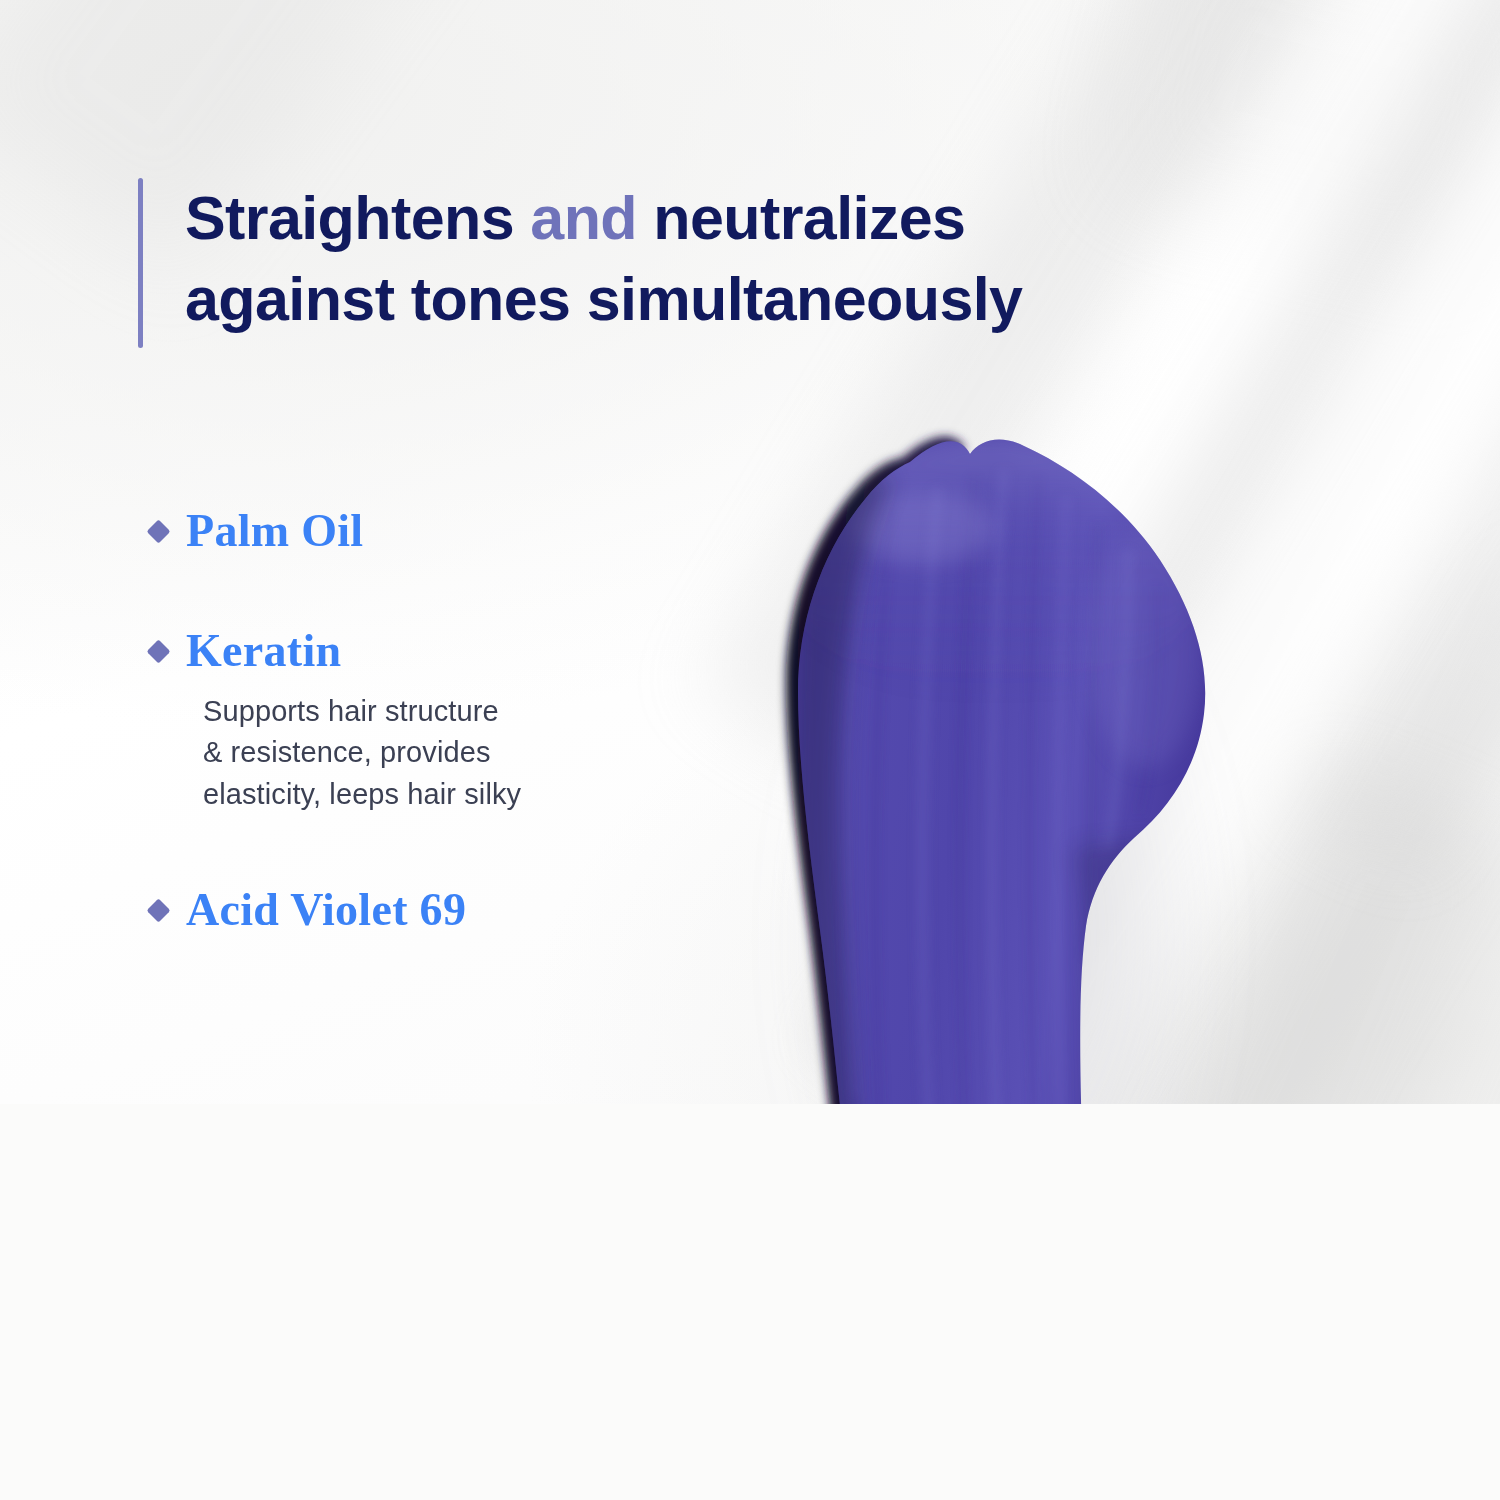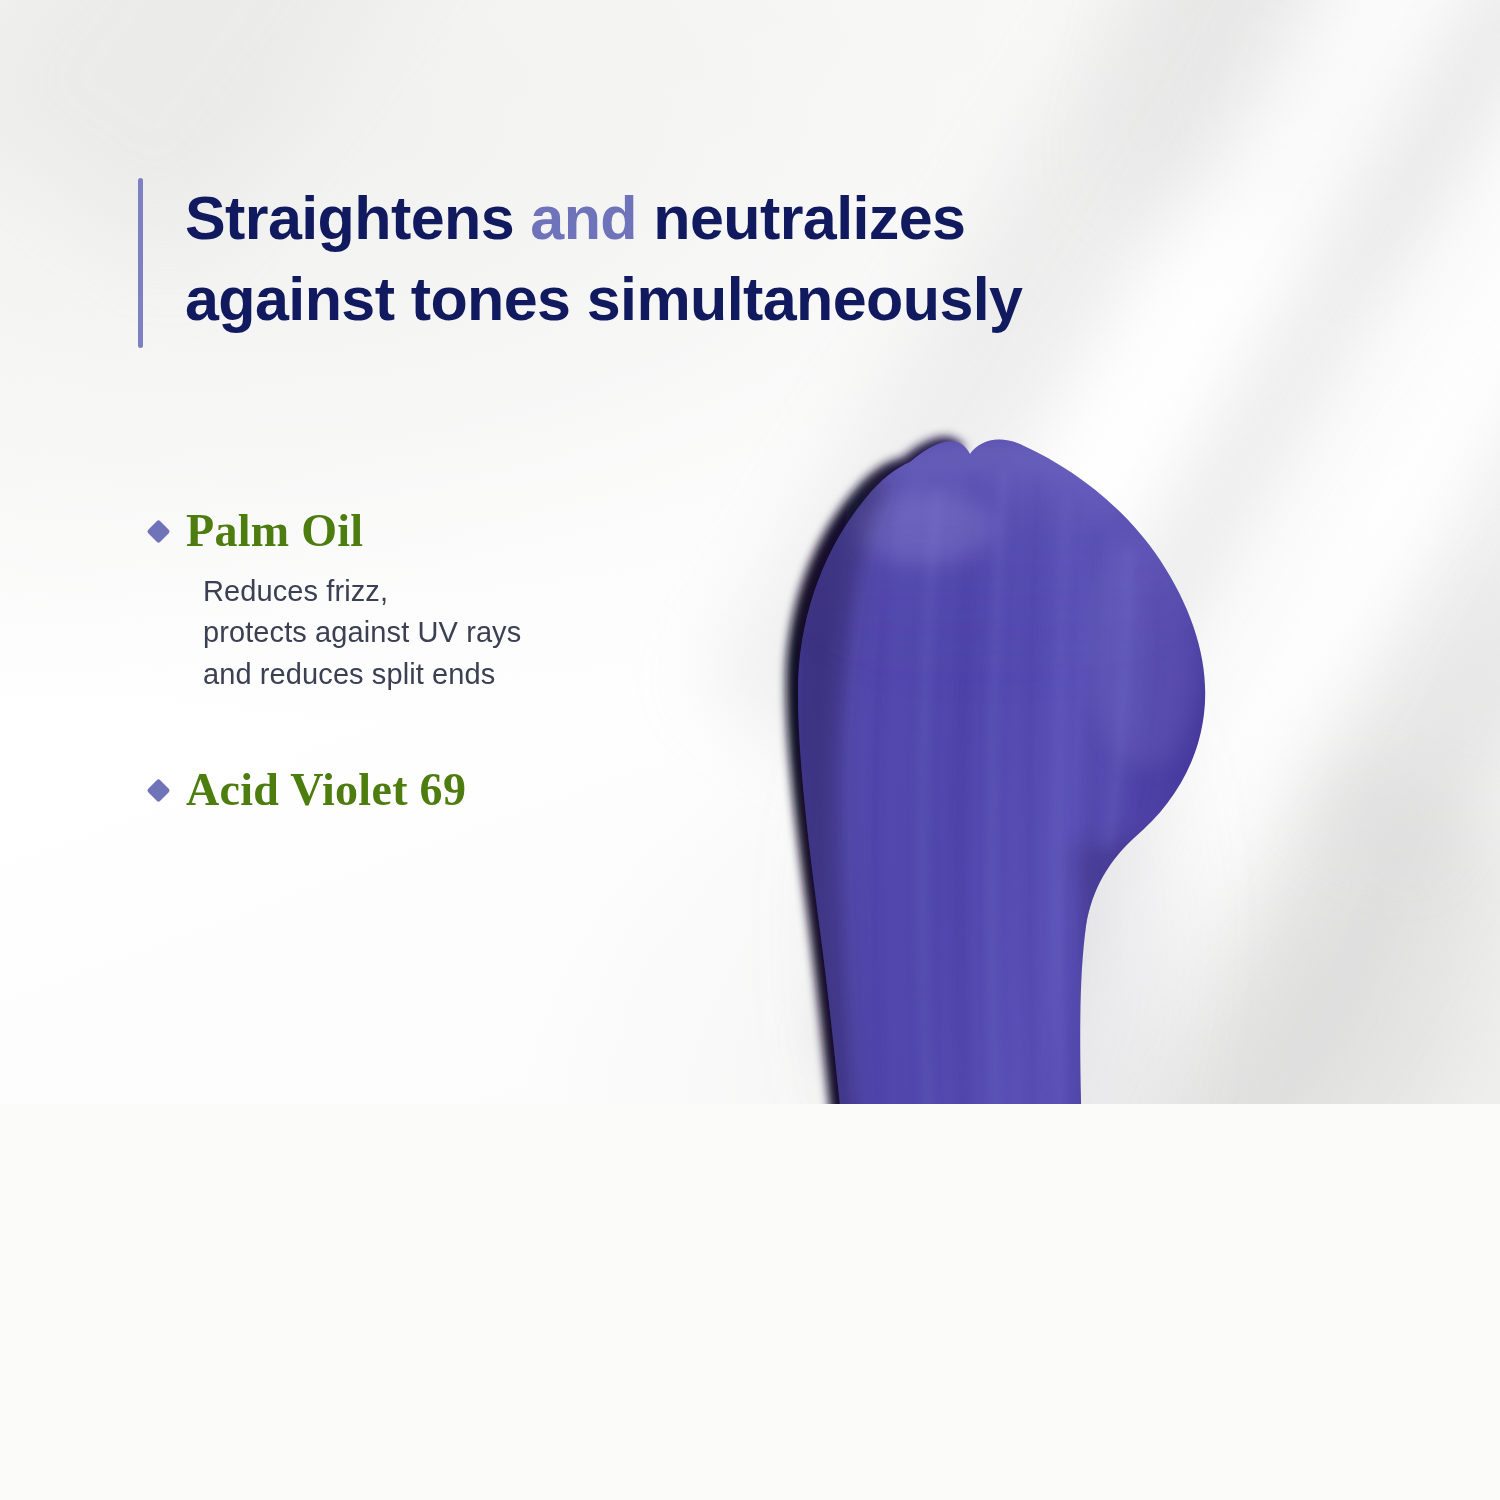--- a/index.html
+++ b/index.html
@@ -99,21 +99,21 @@
     width:17px; height:17px;
     background:#6f73b8;
     transform:rotate(45deg);
     border-radius:2.5px;
     flex:0 0 auto;
   }
   .ing-name {
     font-family:"Liberation Serif", serif;
     font-size:46px;
     font-weight:700;
-    color:#4d7c0f;
+    color:#3b82f6;
     letter-spacing:0.3px;
     line-height:1;
   }
   .ing-desc {
     margin-left:53px;
     margin-top:17px;
     font-size:29px;
     line-height:1.43;
     font-weight:300;
     color:#3b4053;
@@ -163,25 +163,31 @@
     </h1>
   </div>
 
   <div class="ingredients">
 
     <div class="ingredient" id="ing-0">
       <div class="ing-head">
         <span class="diamond"></span>
         <span class="ing-name">Palm Oil</span>
       </div>
-      <p class="ing-desc">Reduces frizz,
-protects against UV rays
-and reduces split ends</p>
     </div>
 
+    <div class="ingredient" id="ing-1">
+      <div class="ing-head">
+        <span class="diamond"></span>
+        <span class="ing-name">Keratin</span>
+      </div>
+      <p class="ing-desc">Supports hair structure
+&amp; resistence, provides
+elasticity, leeps hair silky</p>
+    </div>
 
     <div class="ingredient" id="ing-2">
       <div class="ing-head">
         <span class="diamond"></span>
         <span class="ing-name">Acid Violet 69</span>
       </div>
     </div>
 
   </div>
 

